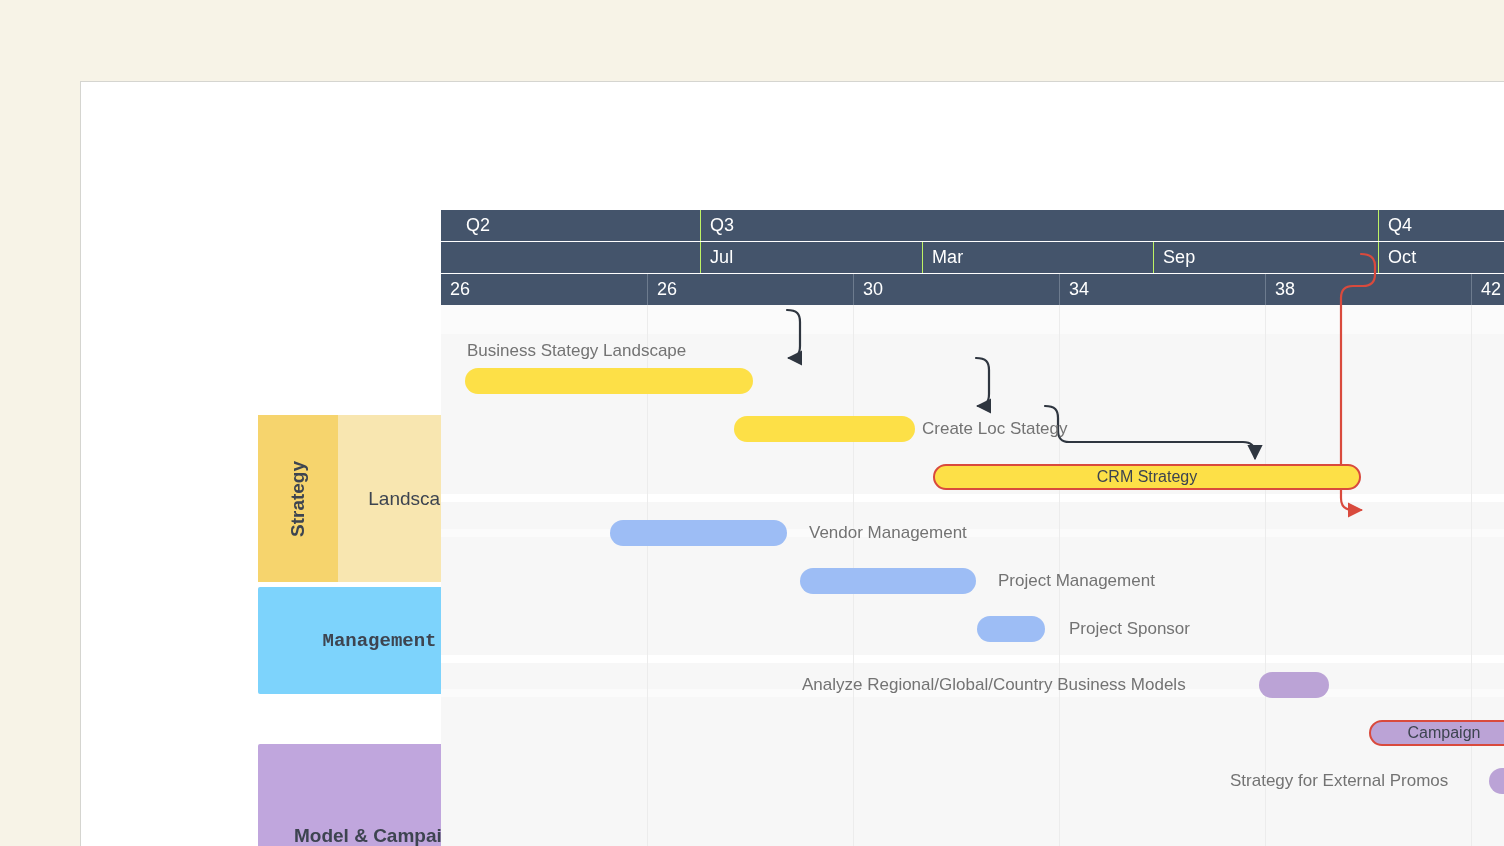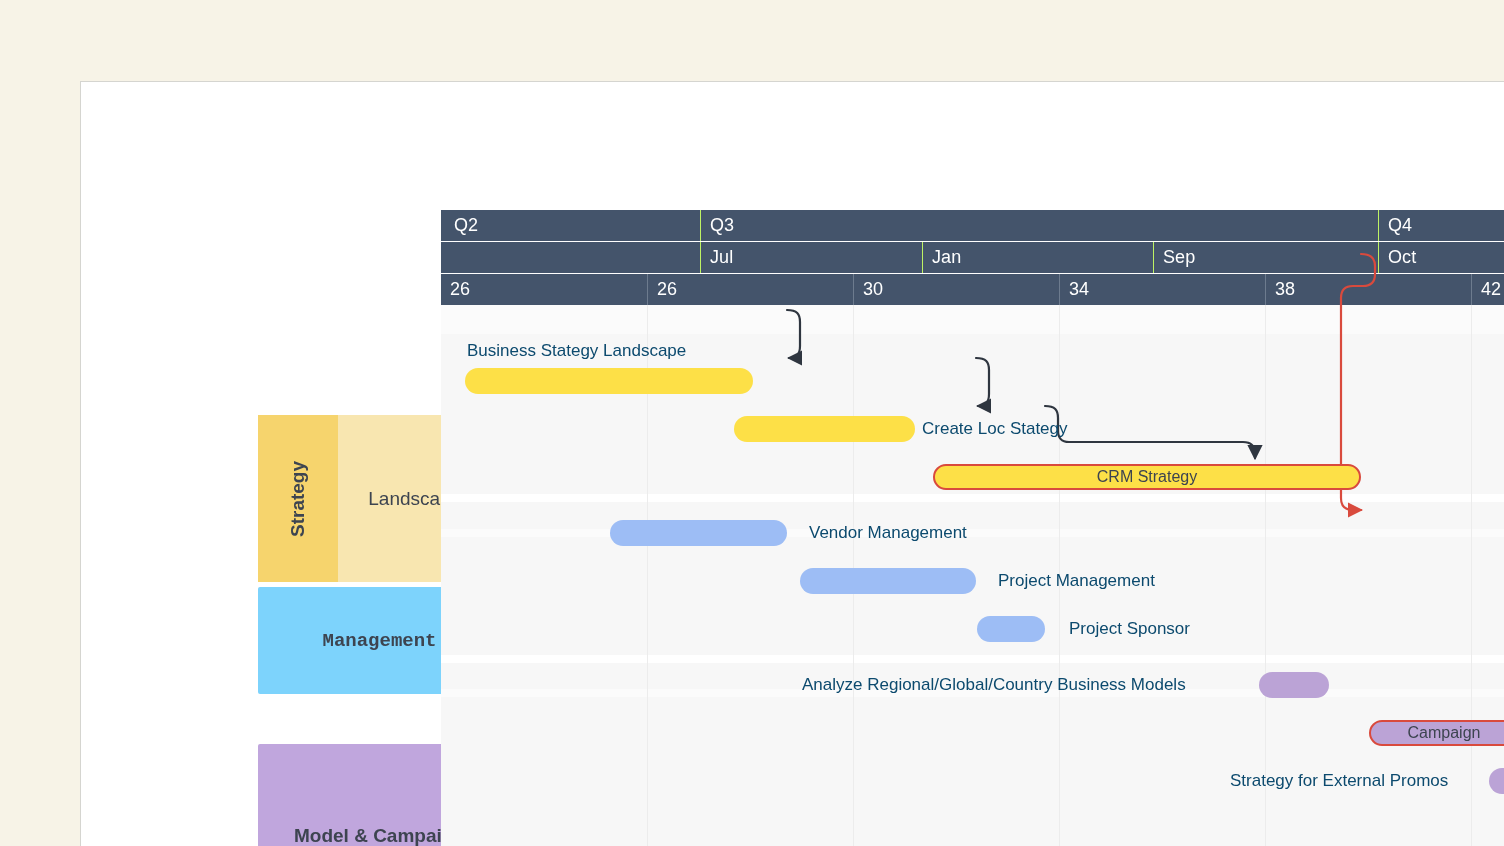--- a/index.html
+++ b/index.html
@@ -168,21 +168,21 @@
   .bar.purple  { background: #bba3d6; }
   .bar.sel     { border: 2px solid #d94a3d; }
   .bar-label-inner {
     font-size: 16px;
     color: #3d4450;
     white-space: nowrap;
   }
   .bar-text {
     position: absolute;
     font-size: 17px;
-    color: #0c4a6e;
+    color: #737373;
     white-space: nowrap;
     line-height: 1;
   }
 
   svg.links {
     position: absolute;
     left: 0;
     top: 0;
     width: 1064px;
     height: 765px;
@@ -225,39 +225,39 @@
         <div class="rowsplit" style="top: 189px;"></div>
         <div class="rowsplit" style="top: 350px;"></div>
         <div class="vline" style="left: 206px;"></div>
         <div class="vline" style="left: 412px;"></div>
         <div class="vline" style="left: 618px;"></div>
         <div class="vline" style="left: 824px;"></div>
         <div class="vline" style="left: 1030px;"></div>
       </div>
 
     <div class="hdr-row" id="hdr-quarters">
-        <div class="hdr-cell noline" style="left: 4px; width: 259px;">
+        <div class="hdr-cell noline" style="left: 16px; width: 259px;">
           <span>Q2</span>
         </div>
         <div class="hdr-cell" style="left: 259px; width: 678px;">
           <span>Q3</span>
         </div>
         <div class="hdr-cell" style="left: 937px; width: 127px;">
           <span>Q4</span>
         </div>
       </div>
     <div class="hdr-row" id="hdr-months">
         <div class="hdr-cell noline" style="left: 0px; width: 37px;">
           <span></span>
         </div>
         <div class="hdr-cell" style="left: 259px; width: 222px;">
           <span>Jul</span>
         </div>
         <div class="hdr-cell" style="left: 481px; width: 231px;">
-          <span>Jan</span>
+          <span>Mar</span>
         </div>
         <div class="hdr-cell" style="left: 712px; width: 225px;">
           <span>Sep</span>
         </div>
         <div class="hdr-cell" style="left: 937px; width: 127px;">
           <span>Oct</span>
         </div>
       </div>
     <div class="hdr-row" id="hdr-weeks">
         <div class="hdr-cell noline" style="left: 0px; width: 206px;">

